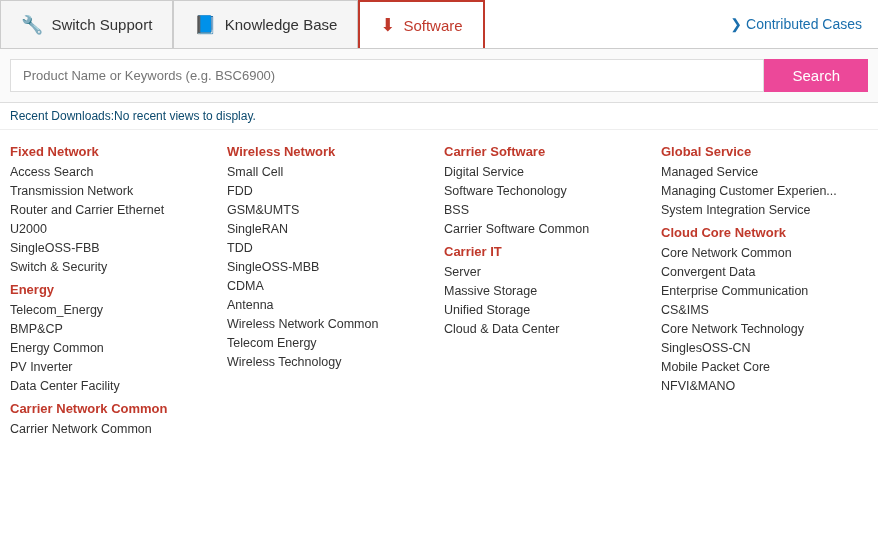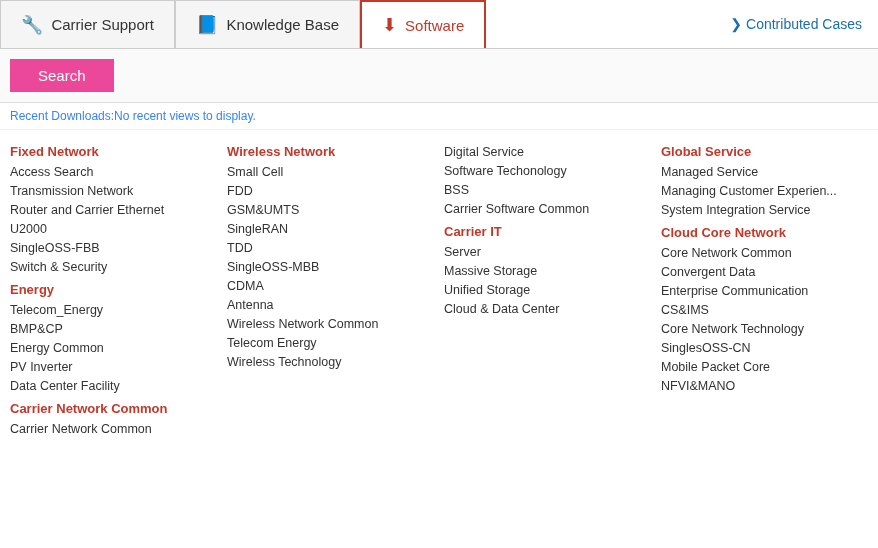--- a/index.html
+++ b/index.html
@@ -71,21 +71,21 @@
       padding: 8px 28px;
       font-size: 15px;
       cursor: pointer;
       font-weight: 500;
     }
 
     
     .recent-downloads {
       padding: 6px 10px;
       font-size: 12px;
-      color: #3b82f6;
+      color: #0c4a6e;
       border-bottom: 1px solid #eee;
       background: #fff;
     }
 
     
     .categories-grid {
       display: grid;
       grid-template-columns: repeat(4, 1fr);
       padding: 14px 10px;
       gap: 0 10px;
@@ -115,38 +115,39 @@
     .icon-book { display: inline-block; font-size: 18px; }
     .icon-download { display: inline-block; font-size: 18px; }
     .icon-chevron { display: inline-block; font-size: 14px; }
   </style>
 </head>
 <body>
 
 <div class="nav-tabs">
   <div class="nav-tab">
     <span class="tab-icon icon-wrench">🔧</span>
-    <span>Carrier Support</span>
+    <span>Switch Support</span>
   </div>
   <div class="nav-tab">
     <span class="tab-icon icon-book">📘</span>
     <span>Knowledge Base</span>
   </div>
   <div class="nav-tab active">
     <span class="tab-icon icon-download">⬇</span>
     <span>Software</span>
   </div>
   <div class="nav-spacer"></div>
   <div class="contributed-link">
     <span class="icon-chevron">❯</span>
     <span>Contributed Cases</span>
   </div>
 </div>
 
 <div class="search-bar">
+  <input class="search-input" type="text" placeholder="Product Name or Keywords (e.g. BSC6900)" style="">
   <button class="search-button">Search</button>
 </div>
 
 <div class="recent-downloads">
   <span>Recent Downloads:No recent views to display.</span>
 </div>
 
 <div class="categories-grid" id="categories-container">
 <div class="category-column">
       <div class="category-header">Fixed Network</div>
@@ -173,20 +174,21 @@
       <div class="category-item">SingleRAN</div>
       <div class="category-item">TDD</div>
       <div class="category-item">SingleOSS-MBB</div>
       <div class="category-item">CDMA</div>
       <div class="category-item">Antenna</div>
       <div class="category-item">Wireless Network Common</div>
       <div class="category-item">Telecom Energy</div>
       <div class="category-item">Wireless Technology</div>
     </div>
     <div class="category-column">
+      <div class="category-header">Carrier Software</div>
       <div class="category-item">Digital Service</div>
       <div class="category-item">Software Techonology</div>
       <div class="category-item">BSS</div>
       <div class="category-item">Carrier Software Common</div>
       <div class="category-header">Carrier IT</div>
       <div class="category-item">Server</div>
       <div class="category-item">Massive Storage</div>
       <div class="category-item">Unified Storage</div>
       <div class="category-item">Cloud &amp; Data Center</div>
     </div>

